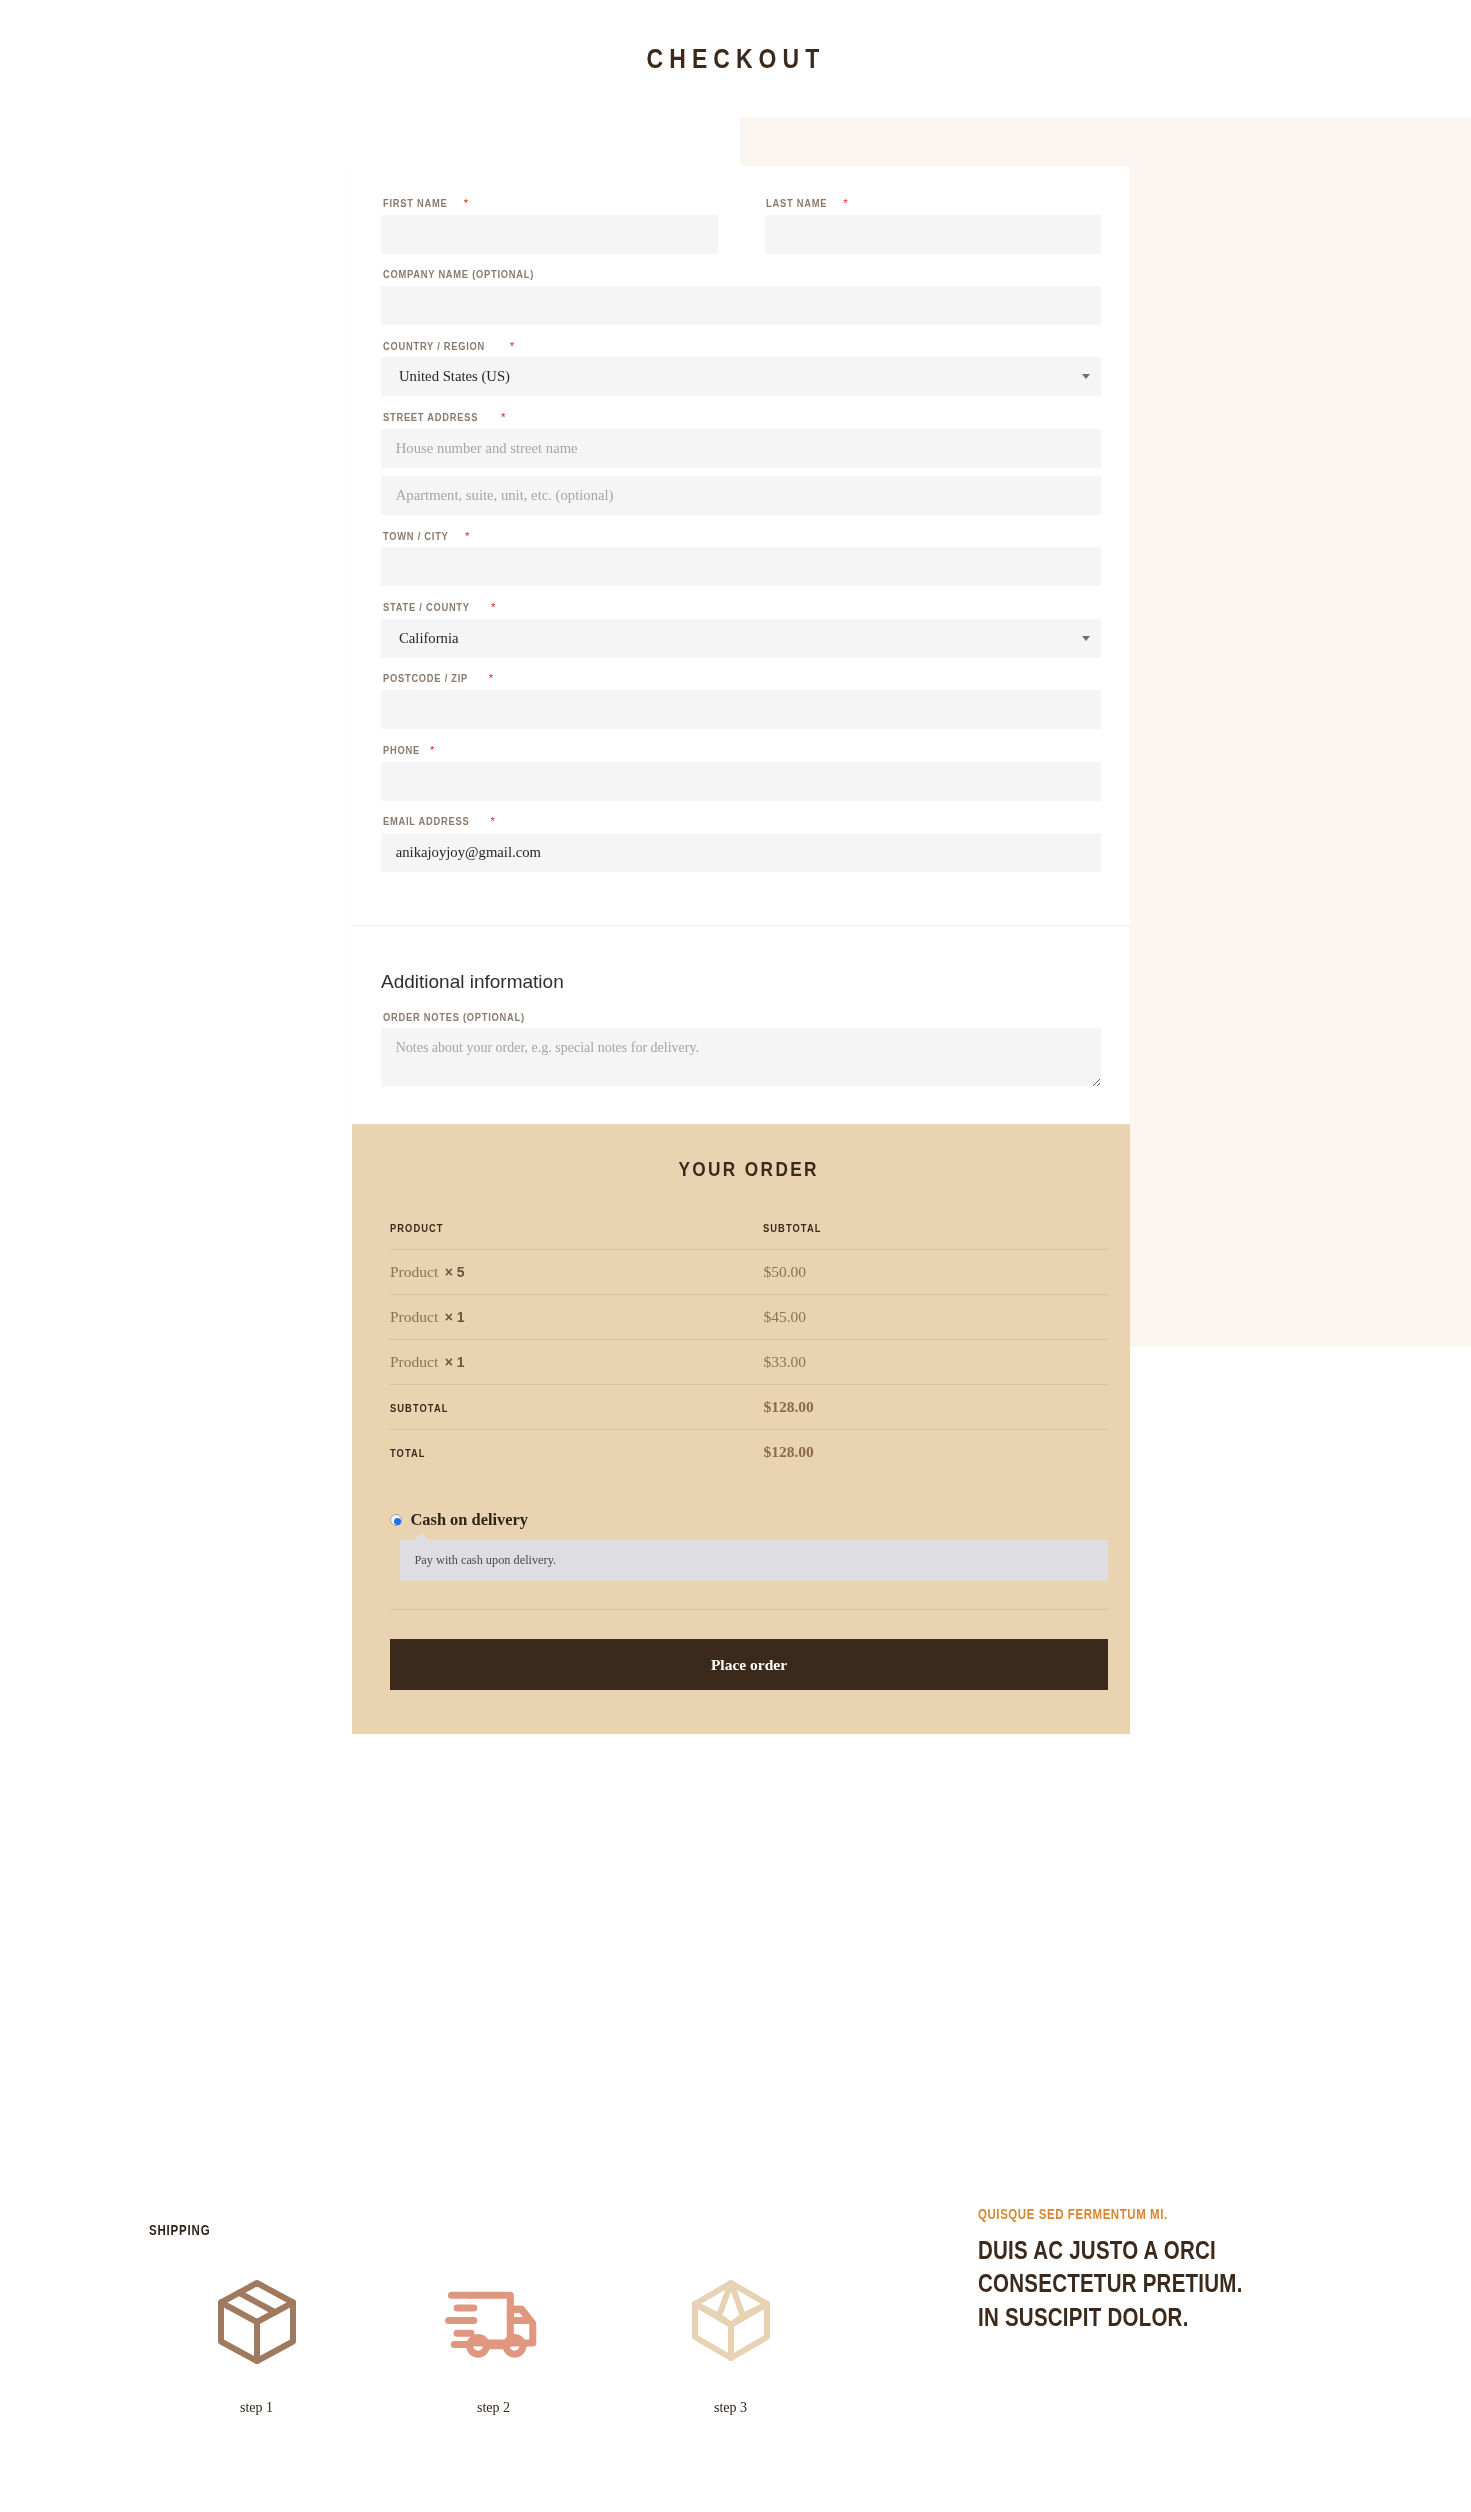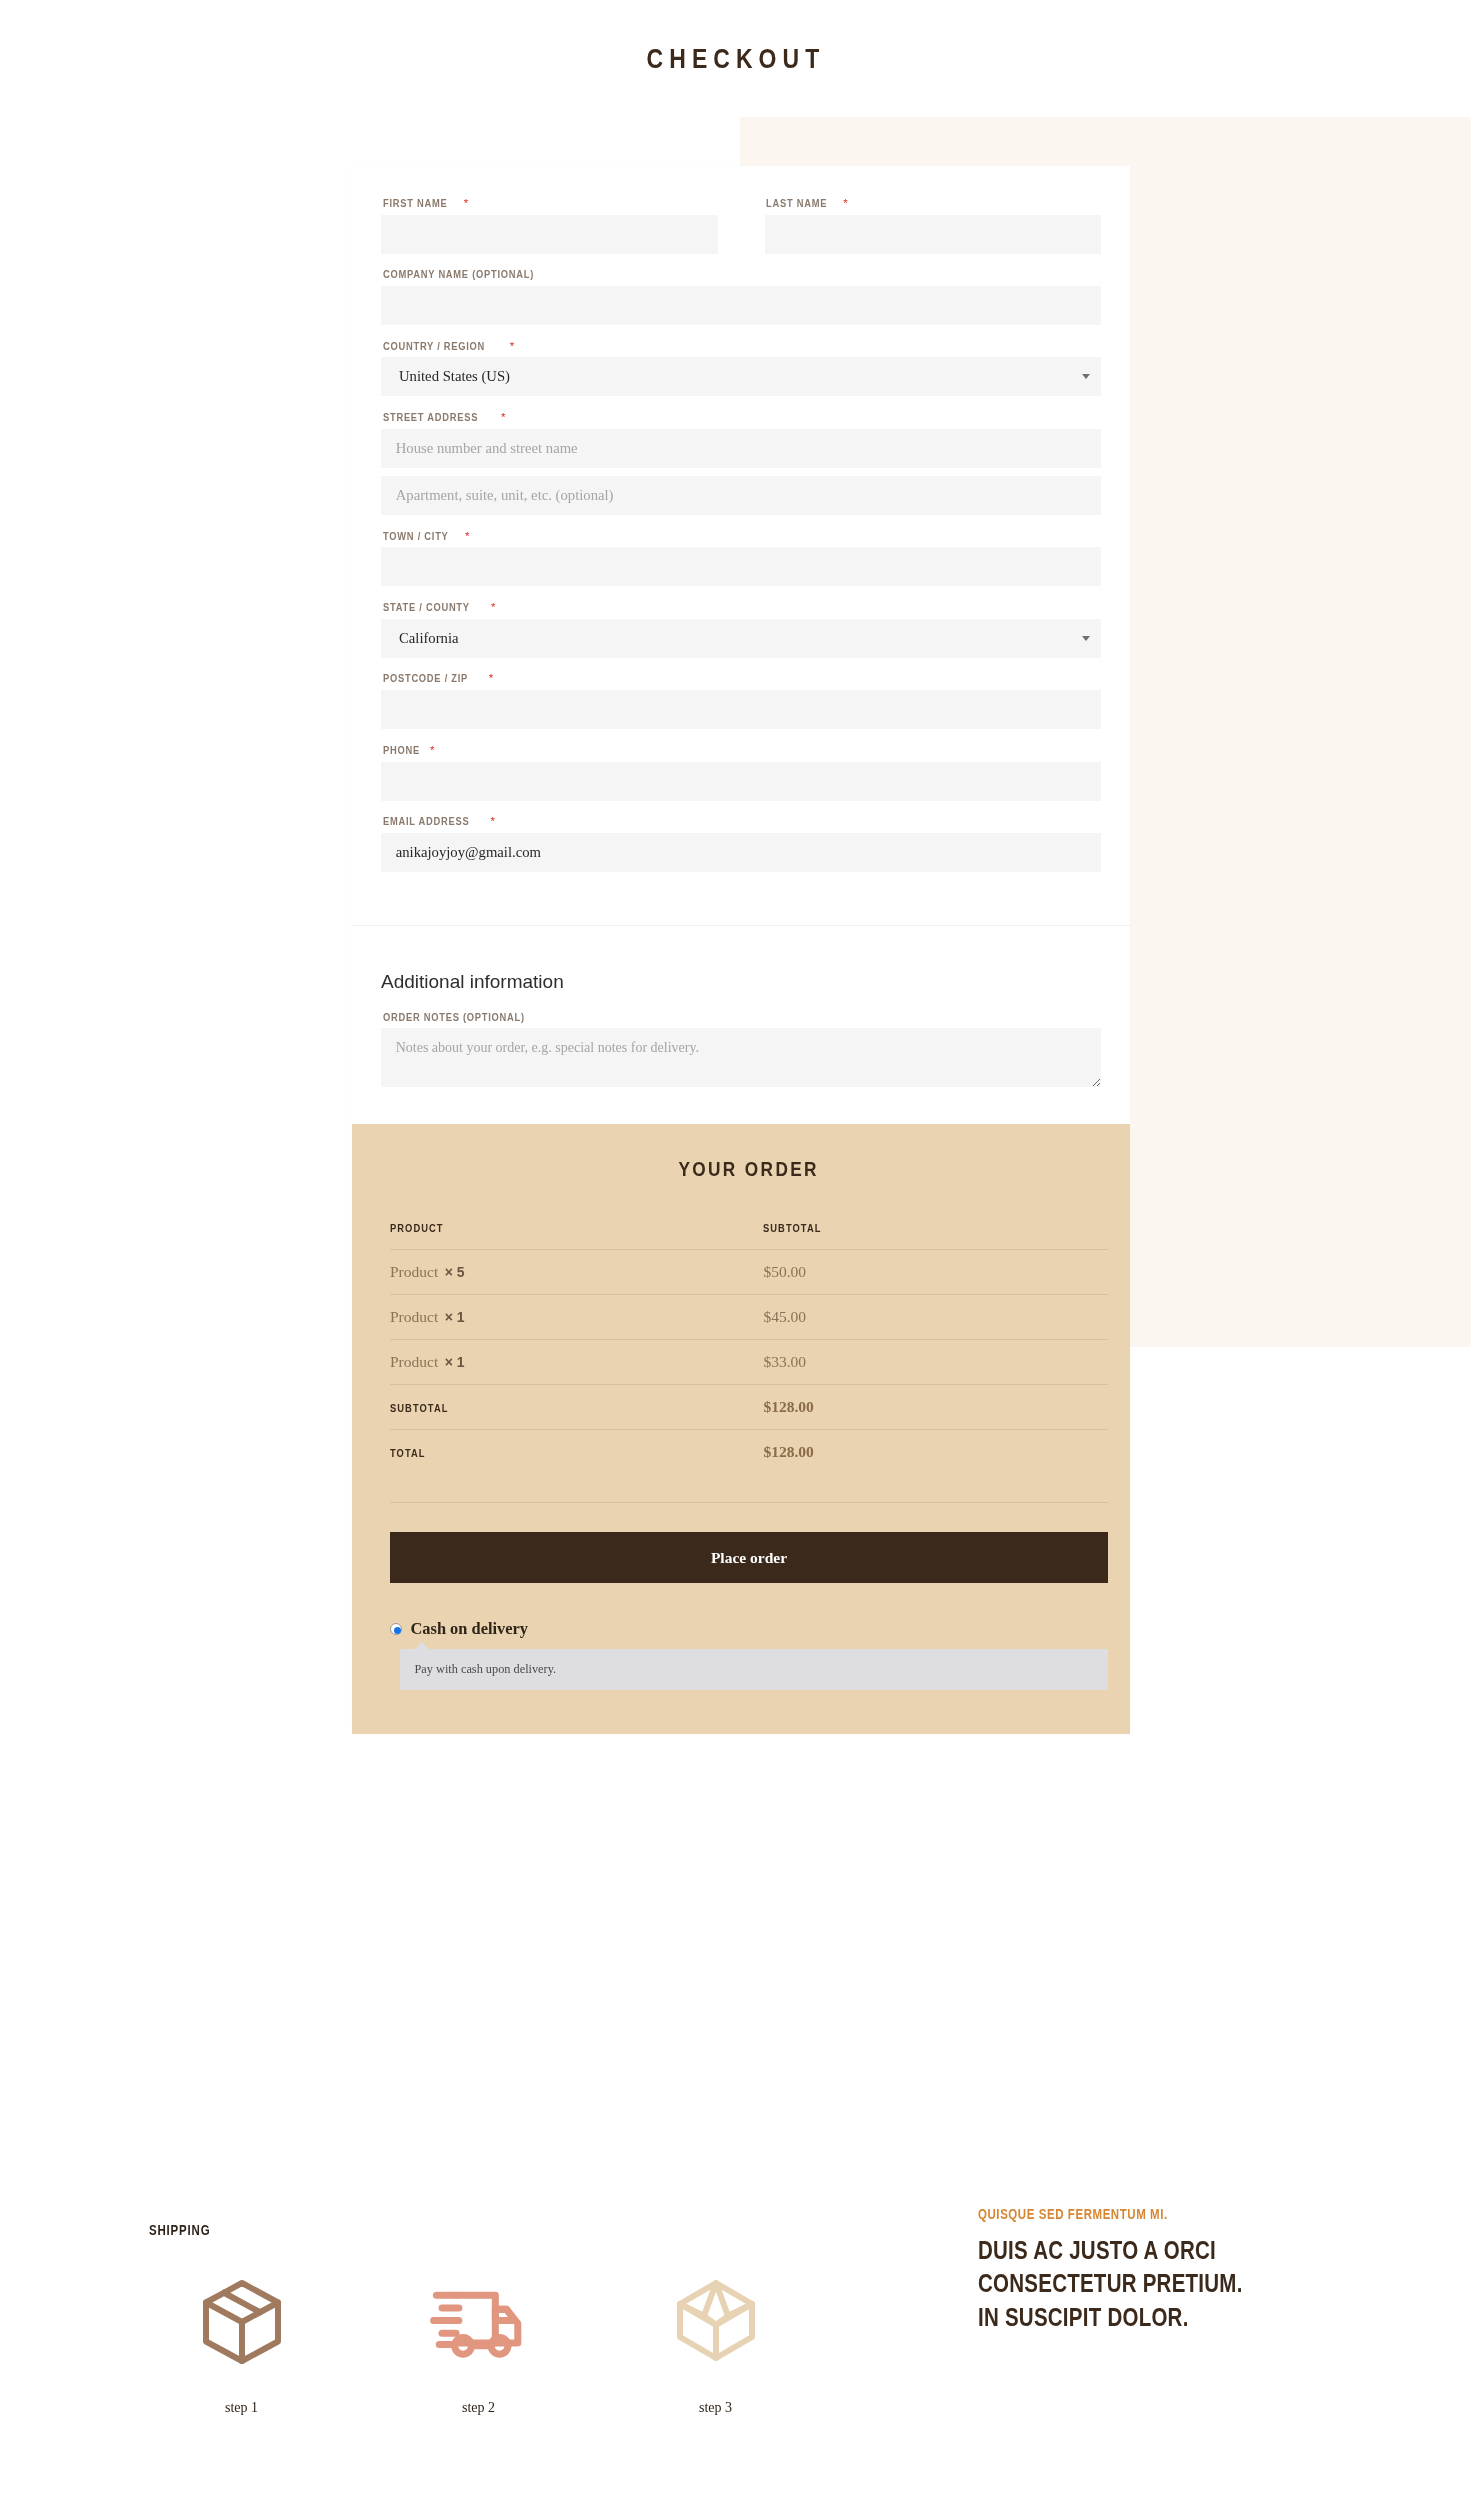--- a/index.html
+++ b/index.html
@@ -256,21 +256,21 @@
     position: absolute;
     left: 149px; top: 31px;
   }
   #shipping-heading .cond {
     font-size: 14px;
     letter-spacing: 1px;
     color: #2e2318;
   }
   .steps {
     position: absolute;
-    left: 123px; top: 74px;
+    left: 138px; top: 74px;
     width: 711px;
     display: flex;
   }
   .step { flex: 1; text-align: center; }
   .step .ico { height: 114px; display: flex; align-items: center; justify-content: center; }
   .step .cap {
     margin-top: 21px;
     font-family: "Liberation Serif", serif;
     font-size: 14px;
     color: #2e2318;
@@ -438,30 +438,30 @@
         </tr>
         <tr class="tot-row">
           <td>
             <span class="cond">TOTAL</span>
           </td>
           <td class="col-sub">$128.00</td>
         </tr>
       </tbody>
     </table>
 
-    <div id="place-order-wrap">
-      <button id="place-order">Place order</button>
-    </div>
-
     <div id="payment-block">
       <div class="pay-method">
         <span class="radio"></span>
         <span class="pay-label">Cash on delivery</span>
       </div>
       <div id="pay-desc">Pay with cash upon delivery.</div>
+    </div>
+
+    <div id="place-order-wrap">
+      <button id="place-order">Place order</button>
     </div>
   </div>
 </div>
 
 <div id="footer">
 
   <div id="shipping-heading">
     <span class="cond">SHIPPING</span>
   </div>
 

